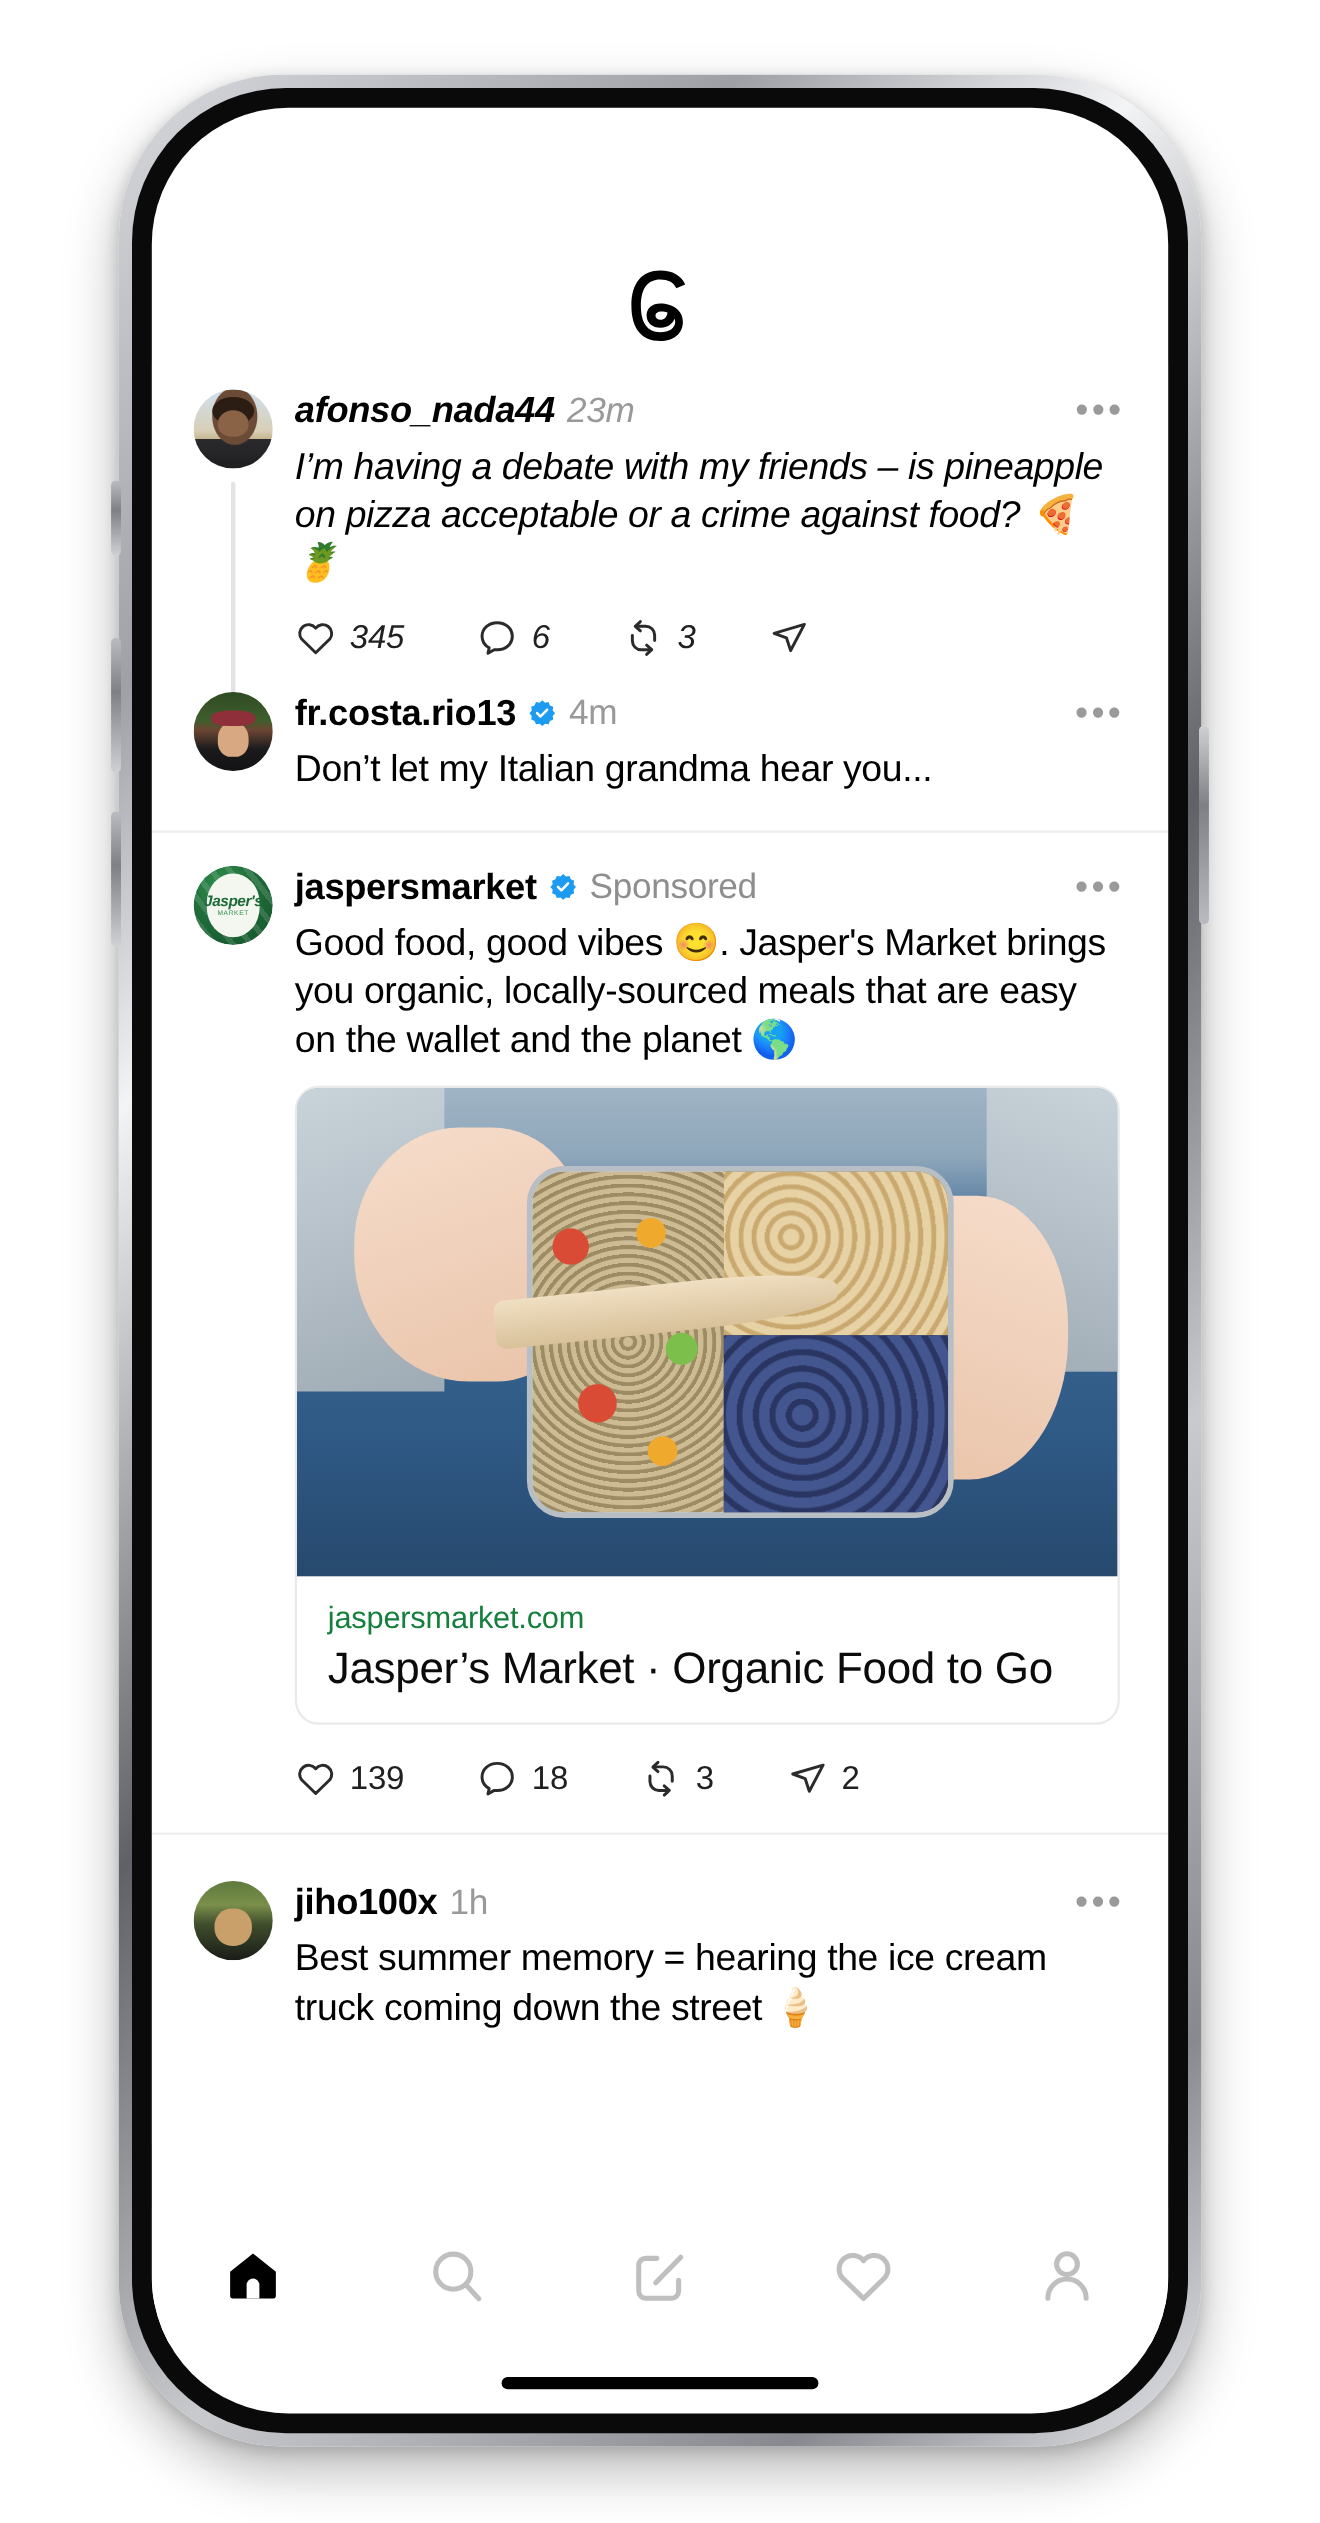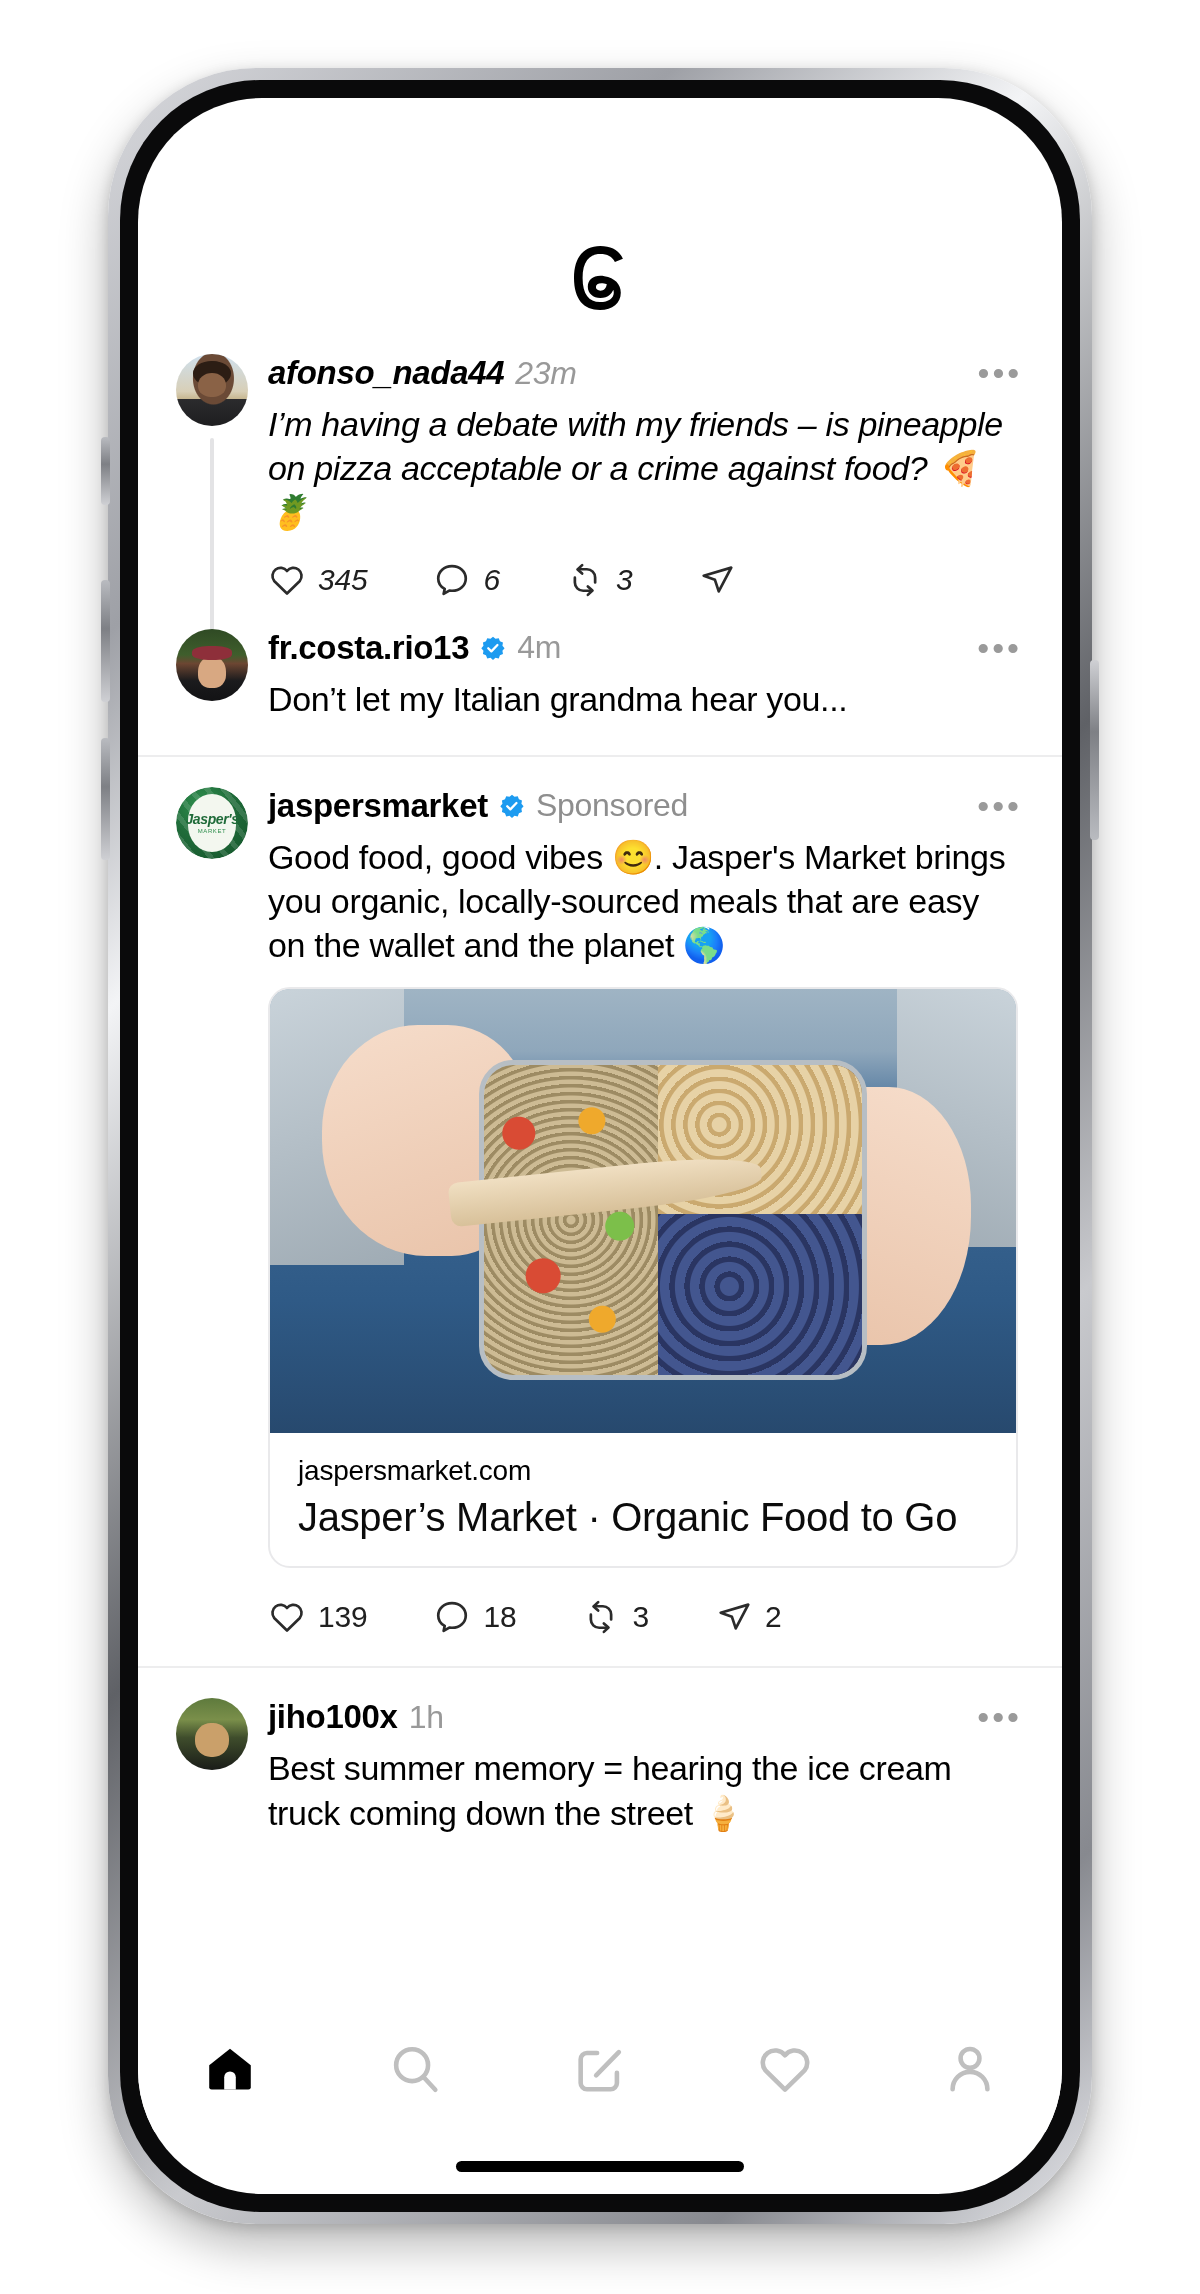--- a/index.html
+++ b/index.html
@@ -141,21 +141,21 @@
 
   
   .ad-media {
     margin-top: 20px;
     border: 2px solid #e9e9eb;
     border-radius: 22px;
     overflow: hidden;
     background: #fff;
   }
   .ad-link { padding: 22px 28px 26px 28px; }
-  .ad-domain { font-size: 28px; color: #000000; letter-spacing: -0.2px; }
+  .ad-domain { font-size: 28px; color: #15803d; letter-spacing: -0.2px; }
   .ad-title { font-size: 40px; color: #0b0b0b; margin-top: 8px; letter-spacing: -0.3px; }
 
   
   .brand-av {
     width: 72px; height: 72px; border-radius: 50%;
     background: radial-gradient(circle at 35% 25%, #2f8f4e 0%, #1f6b39 45%, #14532a 100%);
     position: relative; overflow: hidden;
     display: flex; align-items: center; justify-content: center;
   }
   .brand-av .stripes {
@@ -412,21 +412,21 @@
                 </svg>
                 <span class="cnt">2</span>
               </div>
             </div>
           </div>
         </div>
       </div>
 
       <div class="divider" style="margin-top:30px;"></div>
 
-      <div class="post" style="padding-top:30px;">
+      <div class="post" style="padding-top:42px;">
         <div class="post-row">
           <div class="avatar-col">
             <div class="avatar">
                 <div class="av-c"></div>
               </div>
           </div>
           <div class="body-col">
             <div class="post-head">
               <span class="uname">jiho100x</span>
               <span class="meta">1h</span>

